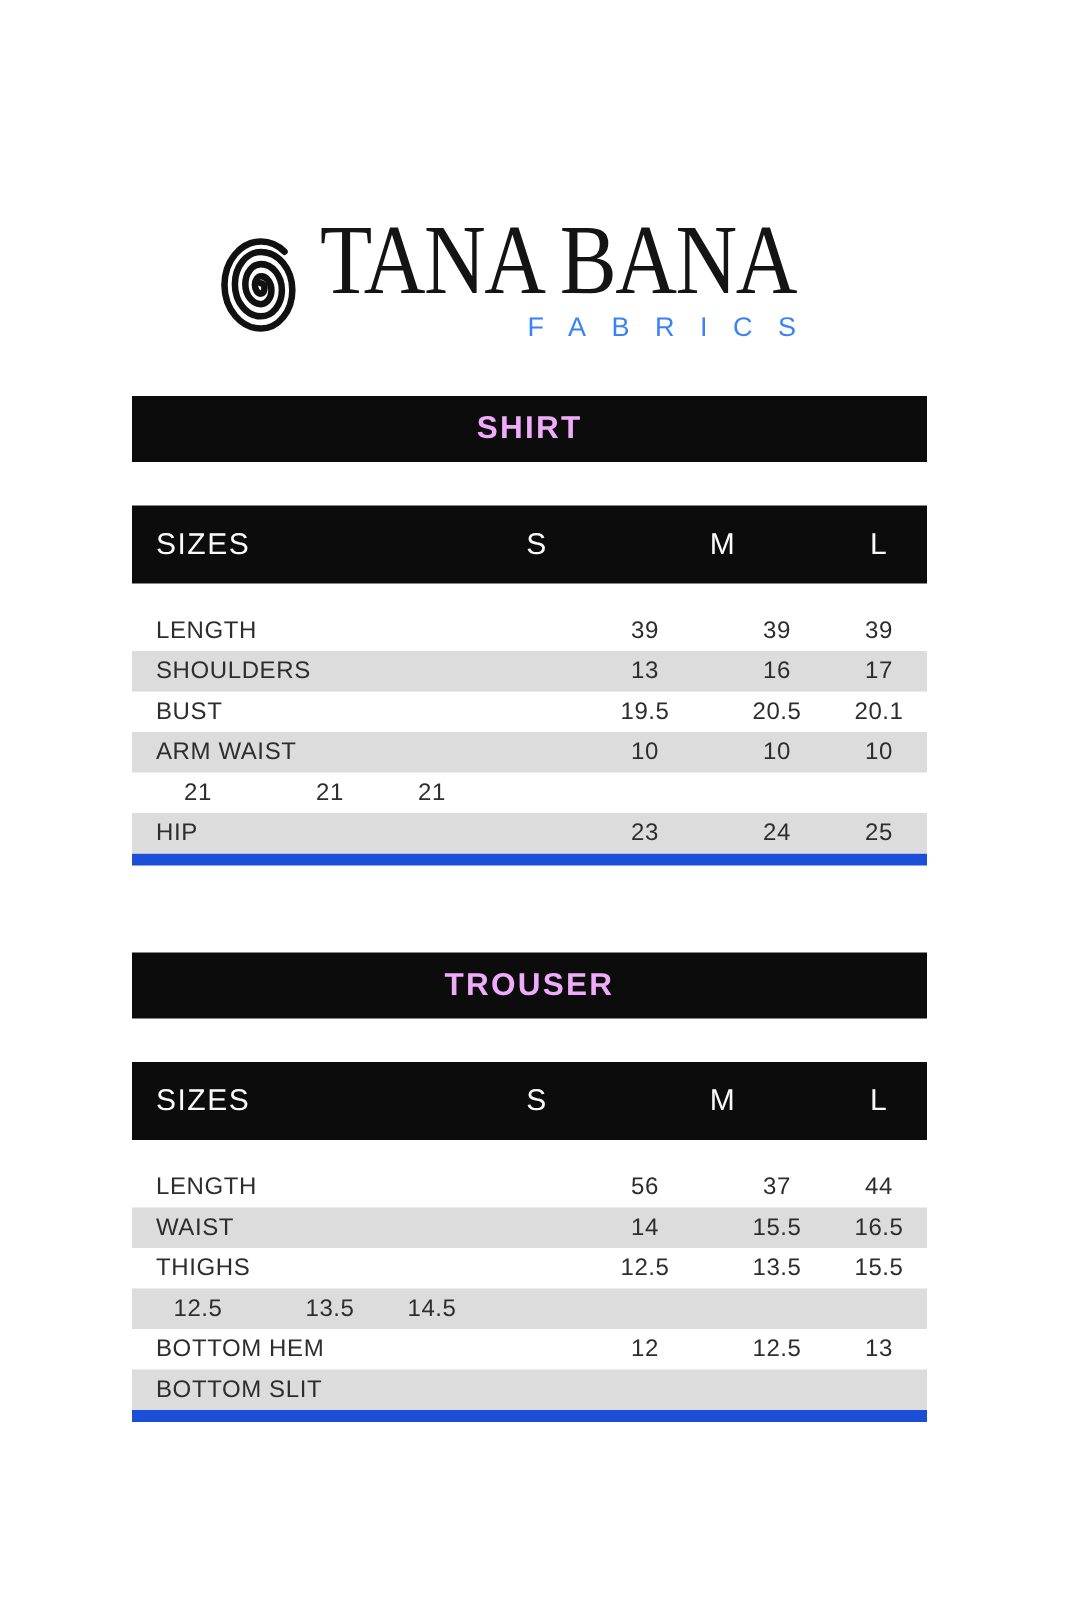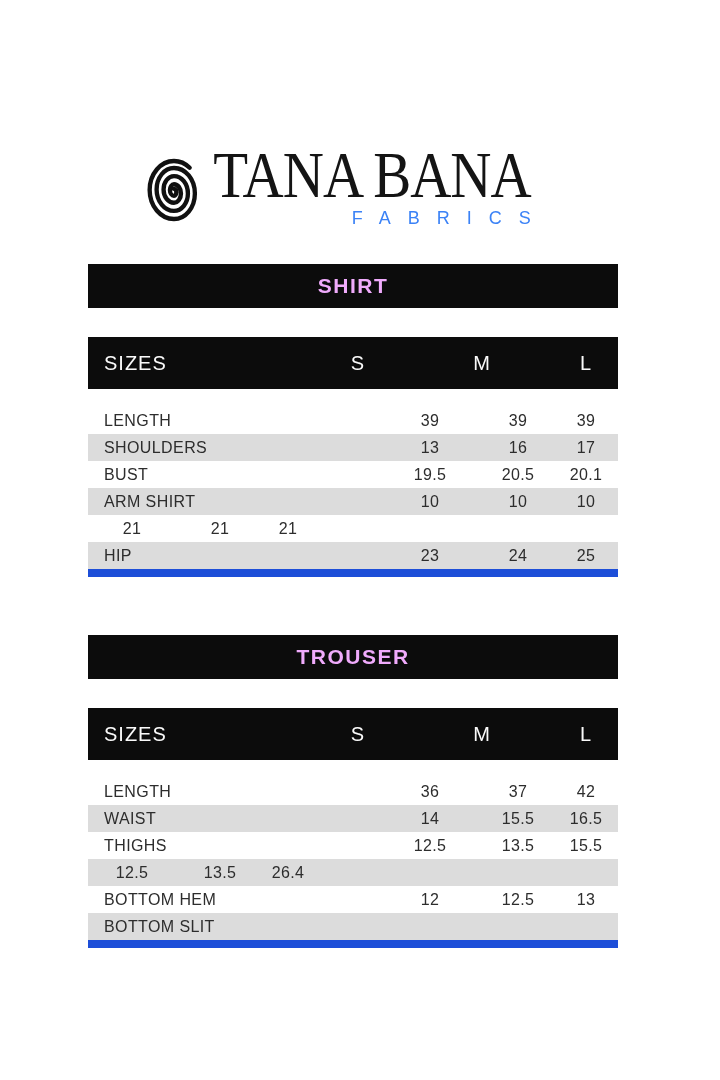--- a/index.html
+++ b/index.html
@@ -145,21 +145,21 @@
       <div class="cell-m">16</div>
       <div class="cell-l">17</div>
     </div>
     <div class="row">
       <div class="cell-label">BUST</div>
       <div class="cell-s">19.5</div>
       <div class="cell-m">20.5</div>
       <div class="cell-l">20.1</div>
     </div>
     <div class="row">
-      <div class="cell-label">ARM SHIRT</div>
+      <div class="cell-label">ARM WAIST</div>
       <div class="cell-s">10</div>
       <div class="cell-m">10</div>
       <div class="cell-l">10</div>
     </div>
     <div class="row">
       <div class="cell-s">21</div>
       <div class="cell-m">21</div>
       <div class="cell-l">21</div>
     </div>
     <div class="row">
@@ -177,40 +177,40 @@
   </div>
   <div class="sizes-bar">
     <div class="cell-label">SIZES</div>
     <div class="cell-s">S</div>
     <div class="cell-m">M</div>
     <div class="cell-l">L</div>
   </div>
   <div class="rows">
     <div class="row">
       <div class="cell-label">LENGTH</div>
-      <div class="cell-s">36</div>
+      <div class="cell-s">56</div>
       <div class="cell-m">37</div>
-      <div class="cell-l">42</div>
+      <div class="cell-l">44</div>
     </div>
     <div class="row">
       <div class="cell-label">WAIST</div>
       <div class="cell-s">14</div>
       <div class="cell-m">15.5</div>
       <div class="cell-l">16.5</div>
     </div>
     <div class="row">
       <div class="cell-label">THIGHS</div>
       <div class="cell-s">12.5</div>
       <div class="cell-m">13.5</div>
       <div class="cell-l">15.5</div>
     </div>
     <div class="row">
       <div class="cell-s">12.5</div>
       <div class="cell-m">13.5</div>
-      <div class="cell-l">26.4</div>
+      <div class="cell-l">14.5</div>
     </div>
     <div class="row">
       <div class="cell-label">BOTTOM HEM</div>
       <div class="cell-s">12</div>
       <div class="cell-m">12.5</div>
       <div class="cell-l">13</div>
     </div>
     <div class="row">
       <div class="cell-label">BOTTOM SLIT</div>
       <div class="cell-s"></div>

